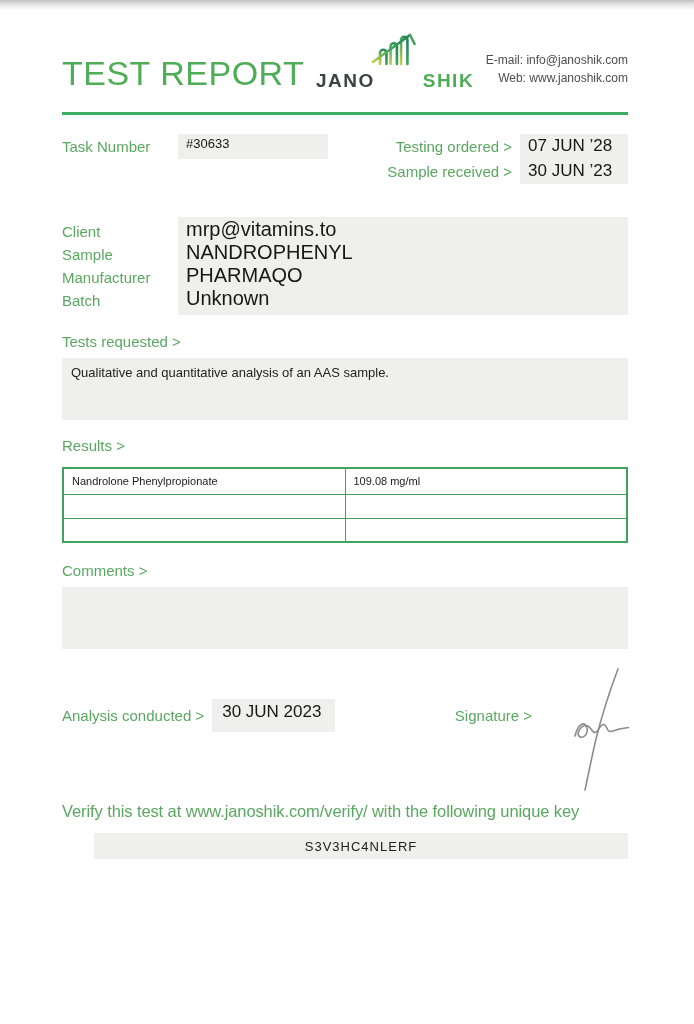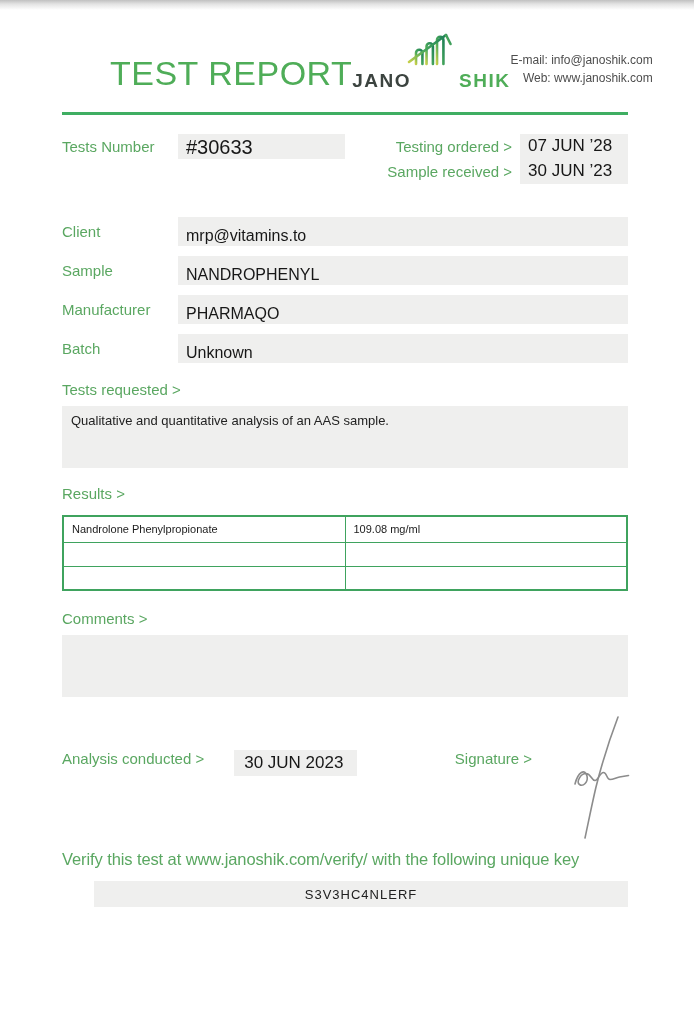--- a/index.html
+++ b/index.html
@@ -18,55 +18,55 @@
     position: absolute; top: 0; left: 0; right: 0; height: 10px;
     background: linear-gradient(180deg, #ababab 0%, #d9d9d9 40%, rgba(255,255,255,0) 100%);
     opacity: .75;
   }
   .content { position: relative; margin: 0 66px 0 62px; }
 
   
   .header { display: flex; align-items: flex-end; padding-top: 30px; height: 100px; }
   .title {
     color: var(--title-green); font-size: 34px; font-weight: 400;
-    letter-spacing: .5px; line-height: 1; padding-bottom: 10px; white-space: nowrap; margin-left: 48px;
+    letter-spacing: .5px; line-height: 1; padding-bottom: 10px; white-space: nowrap;
   }
   .logo-block { flex: 1; display: flex; flex-direction: column; align-items: center; padding-bottom: 8px; }
   .logo-icon { display: block; }
   .brand { font-size: 19px; font-weight: 700; letter-spacing: 1.5px; margin-top: 1px; }
   .brand .dark { color: var(--brand-dark); }
   .brand .green { color: var(--title-green); margin-left: 48px; }
   .contact { text-align: right; font-size: 12px; color: var(--muted-text); line-height: 1.55; padding-bottom: 12px; white-space: nowrap; }
 
   .rule { height: 3px; background: var(--rule-green); margin-top: 12px; }
 
   
   .task-row { display: flex; margin-top: 19px; }
   .green-label { color: var(--green); font-size: 15px; white-space: nowrap; }
   .task-left { display: flex; align-items: center; height: 25px; }
   .task-left .green-label { width: 116px; }
   .task-value-box {
-    width: 167px; height: 25px; background: var(--box-bg);
-    font-size: 20px; color: var(--text-dark); padding: 2px 8px 0; white-space: nowrap;
+    width: 150px; height: 25px; background: var(--box-bg);
+    font-size: 13px; color: var(--text-dark); padding: 2px 8px 0; white-space: nowrap;
   }
   .task-right { margin-left: auto; display: flex; flex-direction: column; }
   .date-row { display: flex; align-items: center; height: 25px; }
   .date-row .green-label { width: 132px; text-align: right; margin-right: 8px; }
   .date-box {
     width: 108px; height: 25px; background: var(--box-bg);
     font-size: 17px; color: var(--text-dark); padding: 2px 0 0 8px; white-space: nowrap;
   }
 
   
   .details { margin-top: 36px; }
-  .detail-row { display: flex; align-items: center; margin-bottom: 16px; height: 23px; }
+  .detail-row { display: flex; align-items: center; margin-bottom: 0; height: 23px; }
   .detail-row .green-label { width: 116px; }
   .detail-value {
     flex: 1; height: 29px; background: var(--box-bg);
-    font-size: 16px; color: var(--text-dark); padding: 10px 8px 0; white-space: nowrap;
+    font-size: 20px; color: var(--text-dark); padding: 1px 8px 0; white-space: nowrap;
   }
 
   
   .section-heading { color: var(--green); font-size: 15px; }
   .gray-box {
     background: var(--box-bg); height: 62px; margin-top: 8px;
     font-size: 13px; color: #222; padding: 7px 9px; line-height: 1.3;
   }
   .sec-sample { margin-top: 37px; }
   .sec-tests  { margin-top: 21px; }
@@ -79,21 +79,21 @@
     border: 2px solid var(--table-border);
   }
   .results-table td {
     border: 1.5px solid var(--table-border);
     font-size: 11px; color: #1b1b1b; padding: 0 8px; height: 24px;
   }
   .results-table tr:first-child td { height: 26px; }
   .results-table td.col-analyte { width: 50%; }
 
   
-  .analysis-row { position: relative; display: flex; margin-top: 53px; height: 26px; gap: 22px; }
+  .analysis-row { position: relative; display: flex; align-items: center; margin-top: 53px; height: 26px; }
   .analysis-date-box {
     background: var(--box-bg); font-size: 17px; color: var(--text-dark);
     padding: 3px 14px 10px 10px; margin-left: 8px; white-space: nowrap;
   }
   .signature-label { margin-left: auto; margin-right: 96px; }
   .signature-svg { position: absolute; right: -16px; top: -38px; pointer-events: none; }
 
   .verify-line {
     margin-top: 74px; color: var(--green); font-size: 16.5px;
     letter-spacing: -0.1px; white-space: nowrap;
@@ -135,21 +135,21 @@
       <div class="contact">
         <div><span>E-mail:</span> <span>info@janoshik.com</span></div>
         <div><span>Web:</span> <span>www.janoshik.com</span></div>
       </div>
     </div>
 
     <div class="rule"></div>
 
     <div class="task-row">
       <div class="task-left">
-        <span class="green-label">Tests Number</span>
+        <span class="green-label">Task Number</span>
         <span class="task-value-box">#30633</span>
       </div>
       <div class="task-right">
         <div class="date-row">
           <span class="green-label">Testing ordered &gt;</span>
           <span class="date-box">07 JUN ’28</span>
         </div>
         <div class="date-row">
           <span class="green-label">Sample received &gt;</span>
           <span class="date-box">30 JUN ’23</span>

